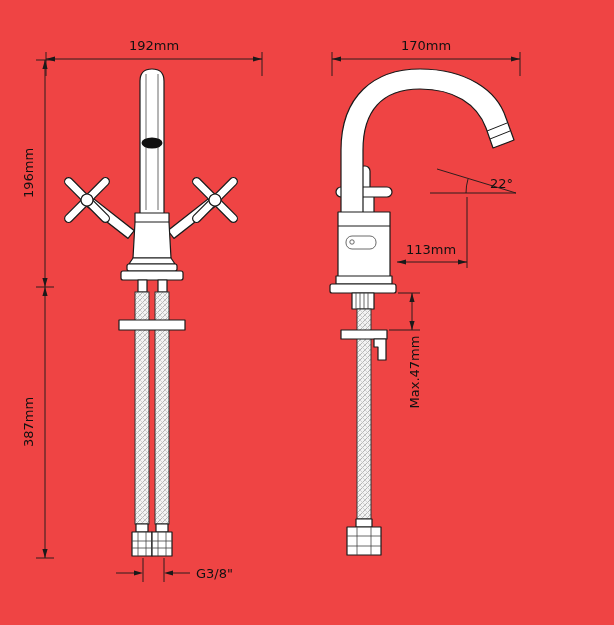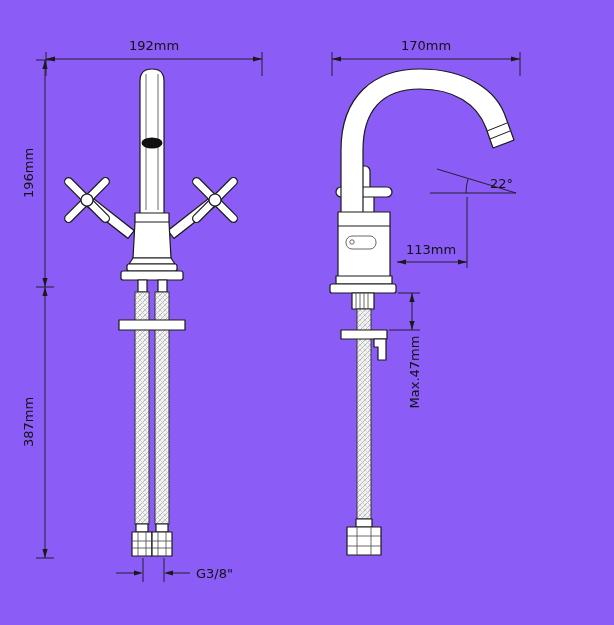--- a/index.html
+++ b/index.html
@@ -1,16 +1,16 @@
 <!DOCTYPE html>
 <html><head>
 <meta charset="utf-8">
 <style>
   html,body { margin:0; padding:0; background:#ffffff; }
-  .canvas { position:relative; width:614px; height:625px; background:#8b5cf6; overflow:hidden; }
+  .canvas { position:relative; width:614px; height:625px; background:#ef4444; overflow:hidden; }
   .outline { fill:#ffffff; stroke:#1a1a1a; stroke-width:1.2; stroke-linejoin:round; }
   .solid   { fill:#111111; stroke:none; }
   .thin    { fill:none; stroke:#1a1a1a; stroke-width:1; }
   .detail  { fill:none; stroke:#444444; stroke-width:0.8; }
   .dimline { fill:none; stroke:#1a1a1a; stroke-width:0.9; }
   .arrow   { fill:#1a1a1a; stroke:none; }
   .dim     { font:13px "DejaVu Sans", sans-serif; fill:#111111; }
 </style>
 </head>
 <body>

